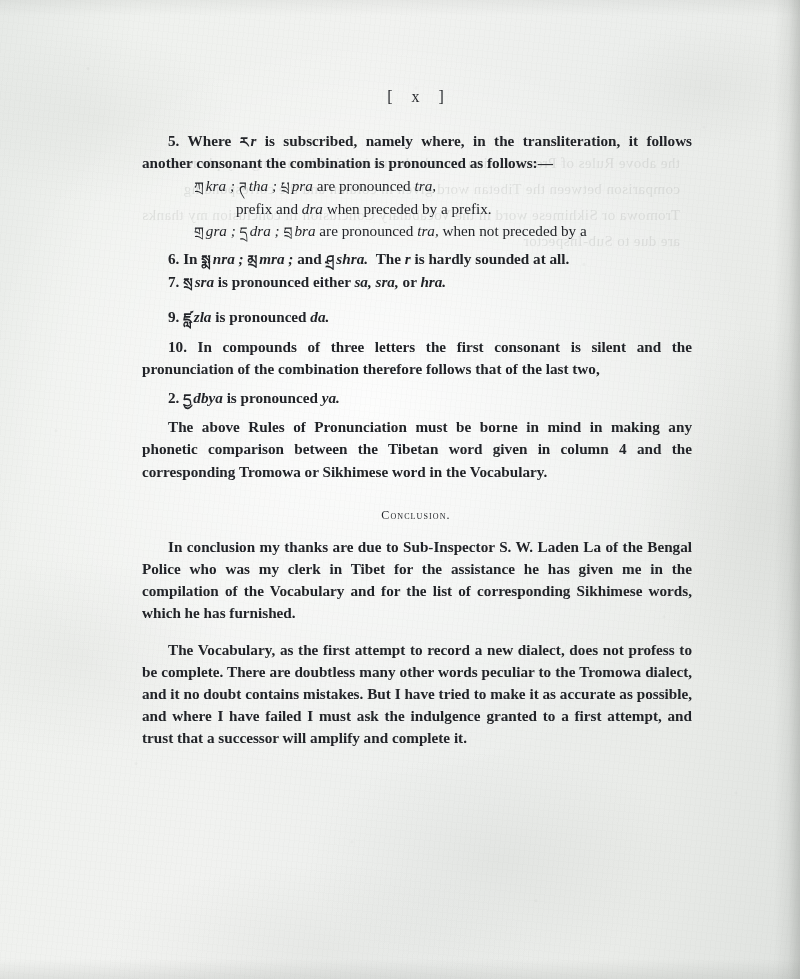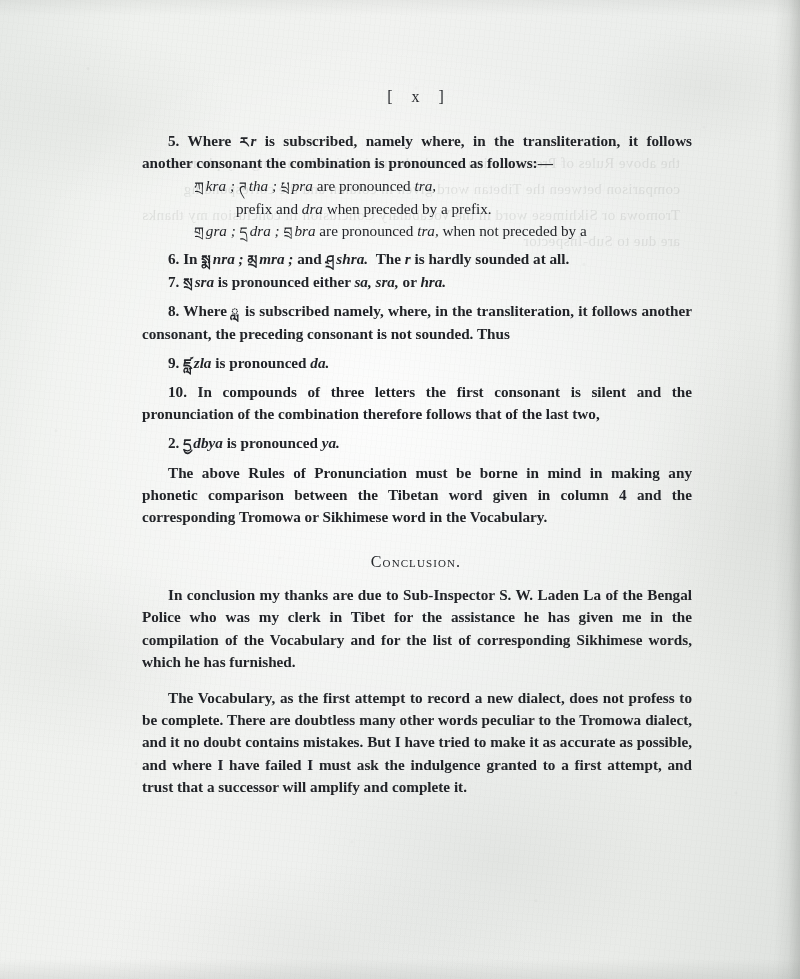--- a/index.html
+++ b/index.html
@@ -144,21 +144,21 @@
     font-style: normal;
     padding-right: 2px;
     position: relative;
     top: 1px;
   }
 
   i, .it { font-style: italic; }
 
   .heading {
     text-align: center;
-    font-size: 16px;
+    font-size: 12px;
     font-variant: small-caps;
     letter-spacing: 1.1px;
     margin: 0;
     color: #26282c;
   }
 
   
   #content, #bleed { filter: contrast(1.04); }
 </style>
 </head>
@@ -225,26 +225,20 @@
       <span class="tib">སྲ</span><i>sra</i>
       <span>is pronounced either</span>
       <i>sa,</i>
       <i>sra,</i>
       <span>or</span>
       <i>hra.</i>
     </p>
 
     <div class="gap-sm"></div>
 
-    <p class="para indent">
-      <span>8.</span>
-      <span>Where</span>
-      <span class="tib">ླ</span>
-      <span>is subscribed namely, where, in the transliteration, it follows another consonant, the preceding consonant is not sounded. Thus</span>
-    </p>
 
     <div class="gap-sm"></div>
 
     <p class="para indent">
       <span>9.</span>
       <span class="tib">ཛླ</span><i>zla</i>
       <span>is pronounced</span>
       <i>da.</i>
     </p>
 

